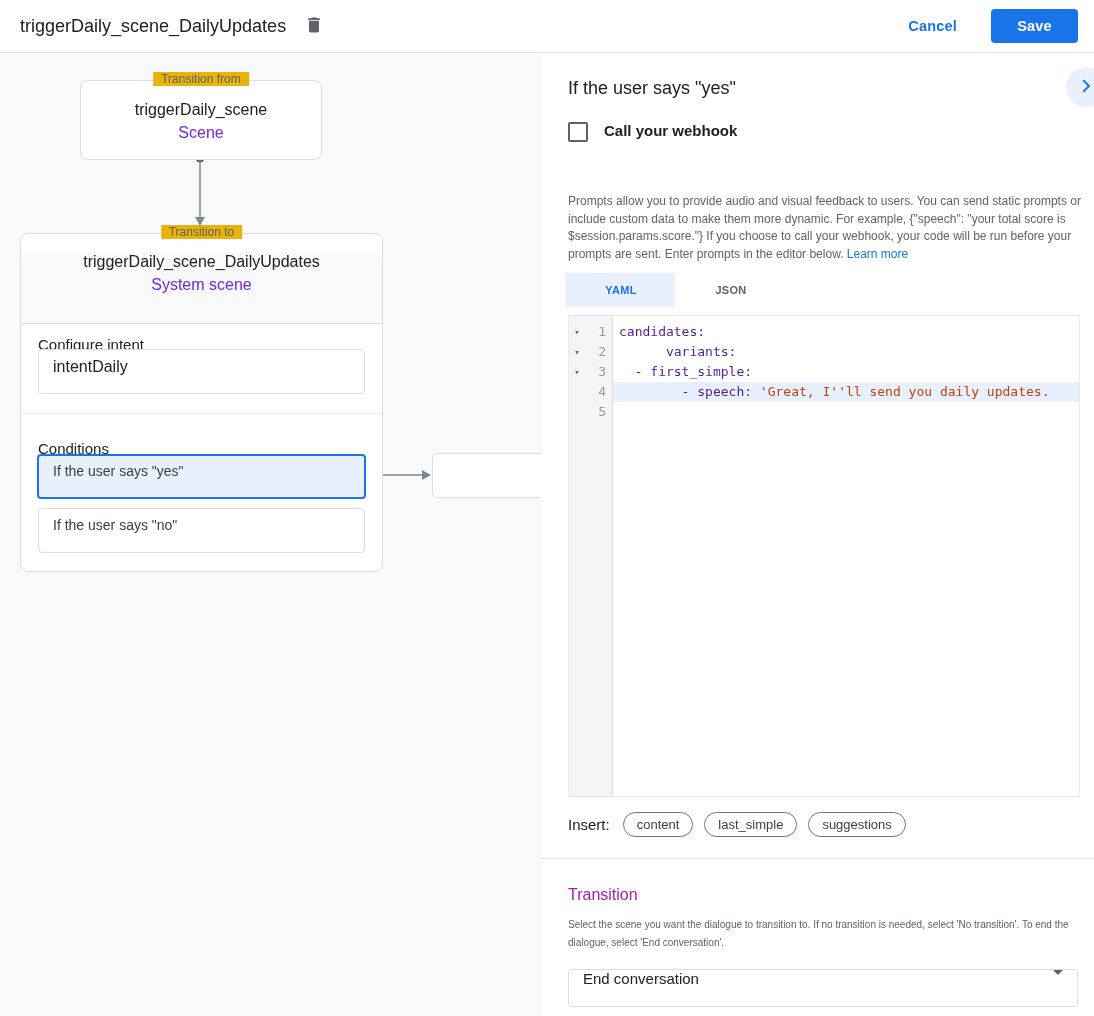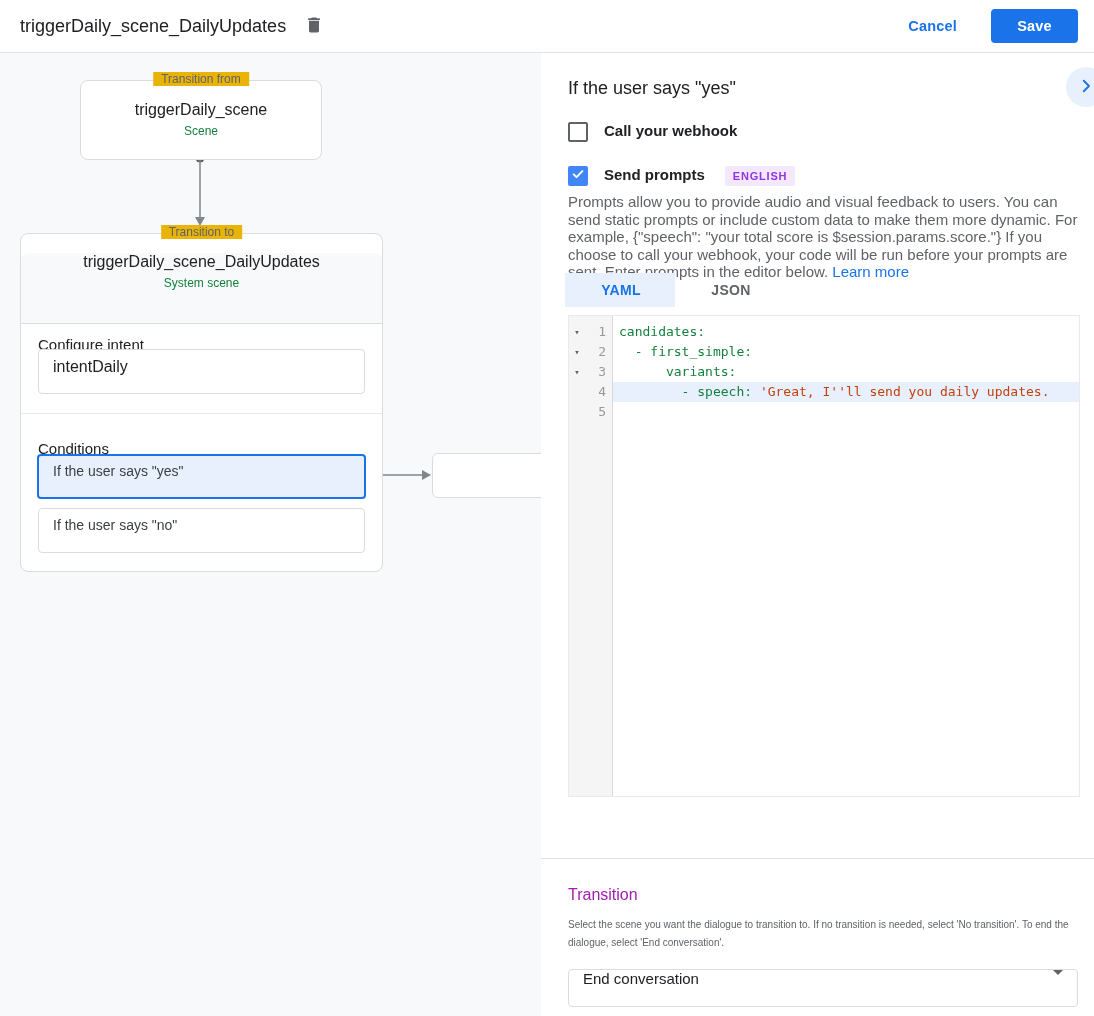--- a/index.html
+++ b/index.html
@@ -18,21 +18,21 @@
   .save-btn{background:#1a73e8;border:none;color:#fff;font-size:14.5px;font-weight:700;
     letter-spacing:.2px;cursor:pointer;border-radius:4px;width:87px;height:34px;margin-right:16px;font-family:inherit;}
   
   .left-panel{position:absolute;top:52px;left:0;width:541px;height:964px;background:#f8f9fa;overflow:hidden;}
   .connectors{position:absolute;top:0;left:0;width:541px;height:964px;pointer-events:none;}
   .node{position:absolute;background:#fff;border:1px solid #dadce0;border-radius:8px;}
   .legend{position:absolute;top:-9px;left:50%;transform:translateX(-50%);
     background:#eab308;padding:0 8px;font-size:12px;color:#5f6368;white-space:nowrap;}
   .from-box{left:80px;top:28px;width:240px;height:78px;text-align:center;}
   .node-title{font-size:16px;color:#202124;margin-top:20px;}
-  .node-sub{font-size:12px;color:#15803d;margin-top:5px;}
+  .node-sub{font-size:16px;color:#6d28d9;margin-top:5px;}
   .to-card{left:20px;top:181px;width:361px;height:337px;}
   .to-head{height:70px;background:#f8f9fa;border-bottom:1px solid #dadce0;
     border-radius:8px 8px 0 0;text-align:center;}
   .to-head .node-title{margin-top:19px;}
   .card-label{position:absolute;left:17px;font-size:15px;color:#202124;margin-top:12px;}
   .intent-input{position:absolute;left:17px;top:115px;width:311px;height:27px;border:1px solid #dadce0;
     border-radius:4px;background:#fff;font-size:16px;color:#202124;padding:8px 0 8px 14px;}
   .card-divider{position:absolute;left:0;top:179px;width:100%;border-top:1px solid #e8eaed;}
   .cond{position:absolute;left:17px;width:311px;height:27px;border:1px solid #dadce0;border-radius:4px;
     background:#fff;font-size:14px;color:#3c4043;padding:8px 0 8px 14px;cursor:pointer;}
@@ -42,37 +42,37 @@
   .right-panel{position:absolute;top:52px;left:541px;width:553px;height:964px;background:#fff;overflow:hidden;}
   .rp-title{position:absolute;left:27px;top:26px;font-size:18px;color:#202124;}
   .chevron-btn{position:absolute;left:525px;top:15px;width:40px;height:40px;border:none;border-radius:50%;
     background:#e8f0fe;cursor:pointer;display:flex;align-items:center;justify-content:center;}
   .check-row{position:absolute;left:27px;display:flex;align-items:flex-start;gap:16px;}
   .cb{width:16px;height:16px;border:2px solid #5f6368;border-radius:2px;background:#fff;cursor:pointer;flex:none;}
   .cb.checked{background:#4285f4;border-color:#4285f4;display:flex;align-items:center;justify-content:center;}
   .check-label{font-size:15px;font-weight:700;color:#202124;}
   .lang-badge{background:#f3e8fd;color:#9334e6;font-size:11px;font-weight:700;letter-spacing:.8px;
     padding:4px 8px;border-radius:3px;margin-left:4px;}
-  .rp-desc{position:absolute;left:27px;top:141px;width:518px;font-size:15px;line-height:17.5px;color:#5f6368;}
+  .rp-desc{position:absolute;left:27px;top:141px;width:518px;font-size:12px;line-height:17.5px;color:#5f6368;}
   .link{color:#1a73e8;text-decoration:none;cursor:pointer;}
   .tabs{position:absolute;left:24px;top:221px;display:flex;}
-  .tab{width:110px;height:34px;display:flex;align-items:center;justify-content:center;font-size:14px;
+  .tab{width:110px;height:34px;display:flex;align-items:center;justify-content:center;font-size:11px;
     font-weight:700;letter-spacing:.3px;color:#5f6368;cursor:pointer;background:transparent;border:none;font-family:inherit;padding-left:8px;}
   .tab.active{background:#e8f0fe;color:#1a73e8;}
   
   .editor{position:absolute;left:27px;top:263px;width:510px;height:480px;border:1px solid #e8eaed;
     background:#fff;display:flex;font-family:"DejaVu Sans Mono",monospace;font-size:13px;line-height:20px;}
   .gutter{width:43px;background:#f5f5f5;border-right:1px solid #d9d9d9;padding-top:6px;flex:none;}
   .grow{height:20px;display:flex;align-items:center;}
   .fold{width:16px;text-align:center;font-size:9px;color:#616161;cursor:pointer;}
   .lnum{flex:1;text-align:right;padding-right:6px;color:#9a9a9a;font-size:13px;}
   .code{flex:1;padding-top:6px;overflow:hidden;cursor:text;}
   .crow{height:20px;white-space:pre;padding-left:6px;}
   .crow.hl{background:#e8f0fe;}
-  .tok-key{color:#15803d;}
+  .tok-key{color:#4c1d95;}
   .tok-str{color:#c2410c;}
   
   .insert-row{position:absolute;left:27px;top:760px;display:flex;align-items:center;gap:11px;}
   .insert-label{font-size:15px;color:#202124;margin-right:2px;}
   .chip{border:1px solid #747775;border-radius:13px;background:#fff;padding:4px 13px;font-size:13px;
     color:#3c4043;cursor:pointer;font-family:inherit;}
   .rp-divider{position:absolute;left:0;top:806px;width:553px;border-top:1px solid #e0e0e0;}
   .tr-title{position:absolute;left:27px;top:834px;font-size:16px;color:#a21caf;}
   .tr-desc{position:absolute;left:27px;top:864px;width:515px;font-size:10px;line-height:17.5px;color:#5f6368;}
   .dropdown{position:absolute;left:27px;top:917px;width:508px;height:36px;border:1px solid #dadce0;border-radius:4px;
@@ -144,31 +144,20 @@
           <polyline points="9 5 16 12 9 19"></polyline>
         </svg>
     </span>
   </button>
 
   <div class="check-row" style="top:70px">
     <div class="cb"></div>
     <span class="check-label">Call your webhook</span>
   </div>
 
-  <div class="check-row" style="top:114px">
-    <div class="cb checked">
-      <span>
-        <svg width="14" height="14" viewBox="0 0 24 24" fill="none" stroke="#fff" stroke-width="3.2" stroke-linecap="round" stroke-linejoin="round">
-            <polyline points="4.5 12.5 9.5 17.5 19.5 7"></polyline>
-          </svg>
-      </span>
-    </div>
-    <span class="check-label">Send prompts</span>
-    <span class="lang-badge">ENGLISH</span>
-  </div>
 
   <div class="rp-desc"><span>Prompts allow you to provide audio and visual feedback to users. You can send static prompts or include custom data to make them more dynamic. For example, {"speech": "your total score is $session.params.score."} If you choose to call your webhook, your code will be run before your prompts are sent. Enter prompts in the editor below. </span><a class="link">Learn more</a></div>
 
   <div class="tabs">
       <button class="tab active">YAML</button>
       <button class="tab">JSON</button>
     </div>
 
   <div class="editor">
     <div class="gutter">
@@ -188,27 +177,33 @@
           <span class="fold"></span>
           <span class="lnum">4</span>
         </div>
         <div class="grow">
           <span class="fold"></span>
           <span class="lnum">5</span>
         </div>
       </div>
     <div class="code">
         <div class="crow"><span class="tok-key">candidates:</span></div>
+        <div class="crow"><span class="tok-key">      variants:</span></div>
         <div class="crow"><span class="tok-key">  - first_simple:</span></div>
-        <div class="crow"><span class="tok-key">      variants:</span></div>
         <div class="crow hl"><span class="tok-key">        - speech: </span><span class="tok-str">'Great, I''ll send you daily updates.</span></div>
         <div class="crow"></div>
       </div>
   </div>
 
+  <div class="insert-row">
+    <span class="insert-label">Insert:</span>
+  <button class="chip">content</button>
+      <button class="chip">last_simple</button>
+      <button class="chip">suggestions</button>
+    </div>
 
   <div class="rp-divider"></div>
 
   <div class="tr-title">Transition</div>
   <div class="tr-desc">Select the scene you want the dialogue to transition to. If no transition is needed, select 'No transition'. To end the dialogue, select 'End conversation'.</div>
 
   <div class="dropdown">
     <span class="dd-value">End conversation</span>
     <span class="dd-caret"></span>
   </div>

